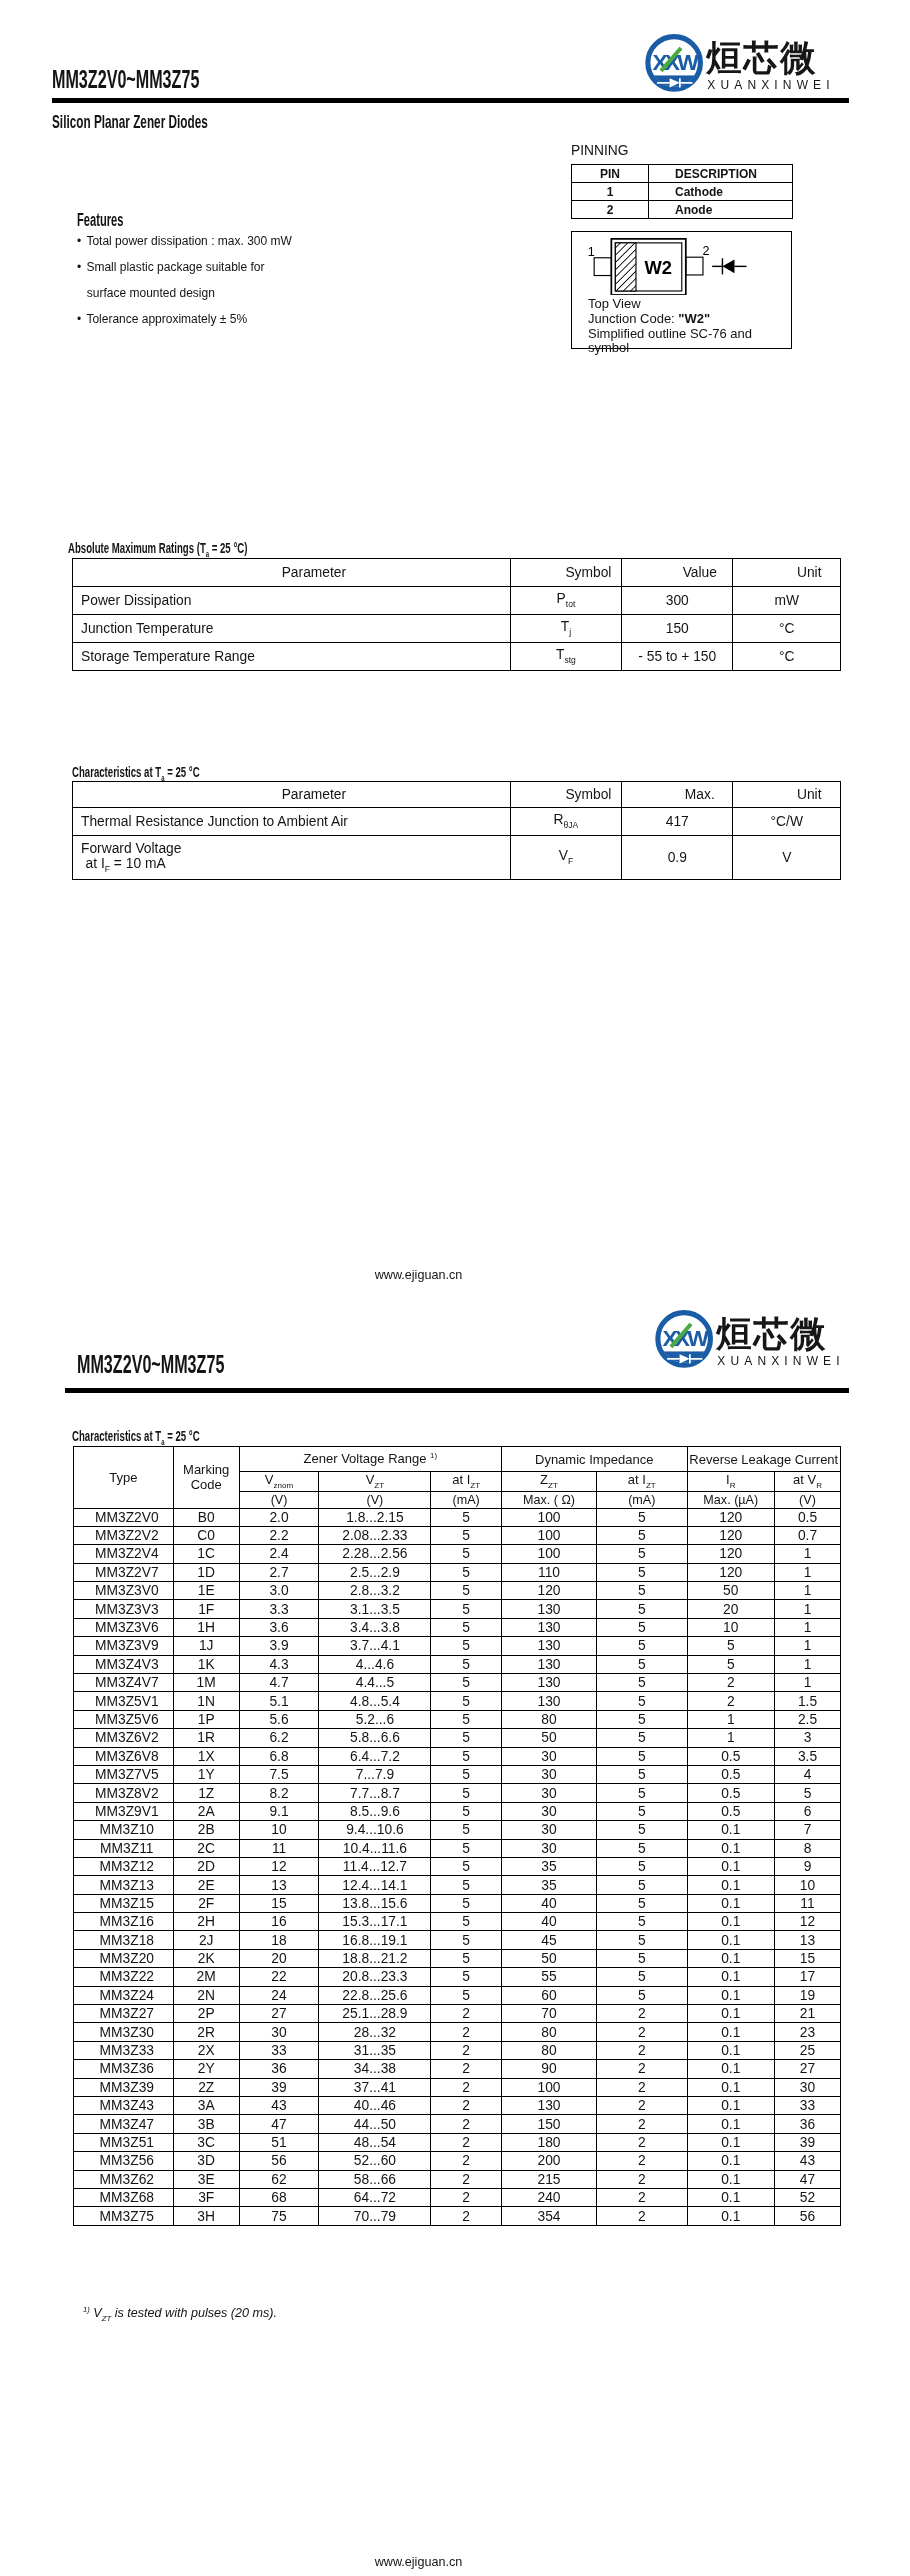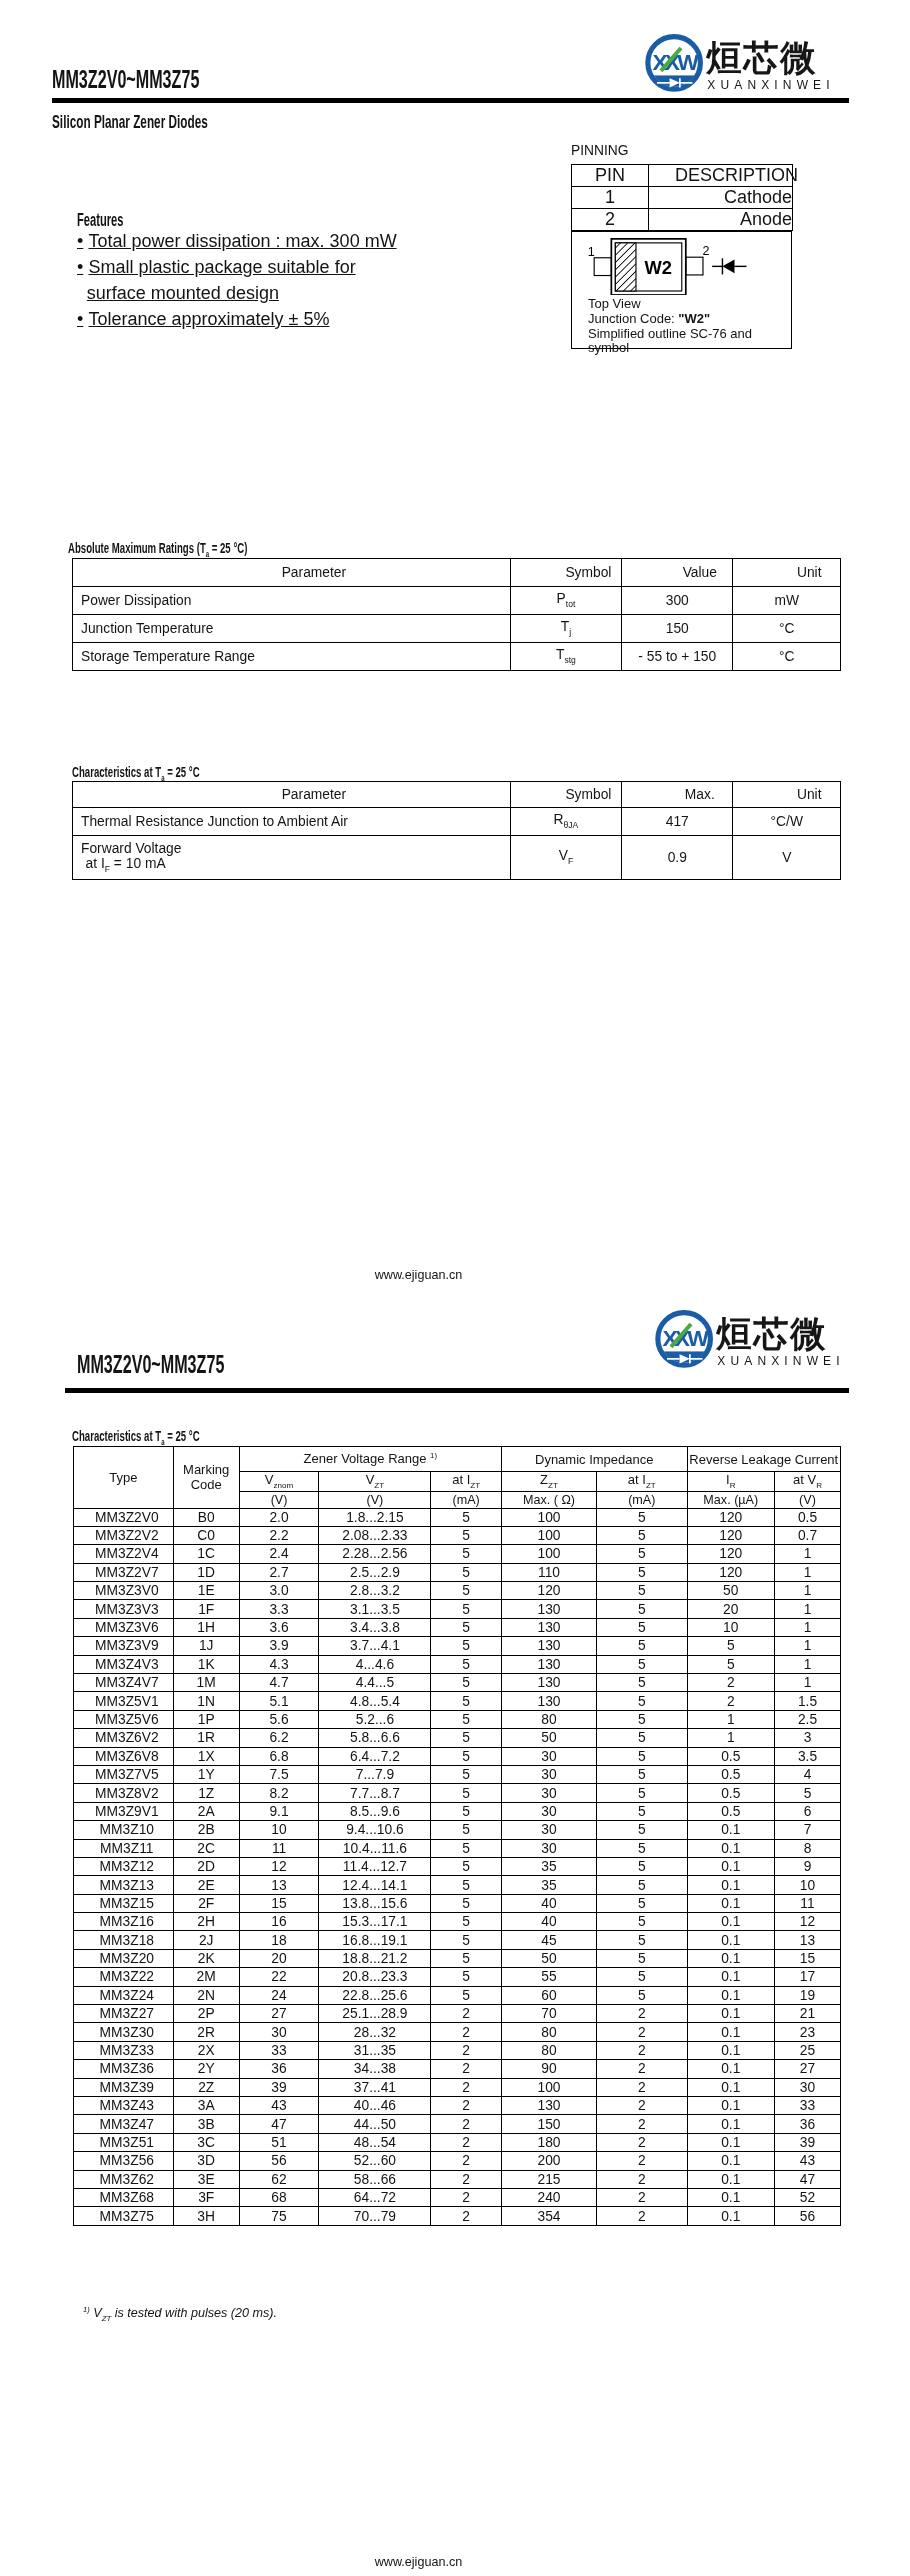--- a/index.html
+++ b/index.html
@@ -23,38 +23,38 @@
   .logo { display:flex; align-items:flex-start; }
 
   
   table { border-collapse:collapse; table-layout:fixed; }
   .t1 { border:1.7px solid #000; }
   .t1 th, .t1 td { border:1.1px solid #000; font-weight:normal; font-size:13.8px; text-align:center; vertical-align:middle; }
   .t1 thead th { border-bottom:1.7px solid #000;padding-left:45px; }
   .t1 .left { text-align:left; padding-left:8px; }
 
   .pin-table { border:1.1px solid #000; }
-  .pin-table th, .pin-table td { border:1.1px solid #000; font-weight:normal; font-size:18px; height:18px; text-align:center; vertical-align:middle; }
-  .pin-table .left { text-align:right; padding-left:26px; }
+  .pin-table th, .pin-table td { border:1.1px solid #000; font-weight:bold; font-size:12px; height:18px; text-align:center; vertical-align:middle; }
+  .pin-table .left { text-align:left; padding-left:26px; }
 
   
   .big { border:1.7px solid #000; }
   .big th, .big td { border:1.7px solid #000; font-weight:normal; font-size:13.8px; text-align:center; vertical-align:middle; }
   .big thead th { font-size:13px; }
   .big thead tr.units th { font-size:12.6px; }
   .big tbody td { height:18.4px; }
   .big tbody td:first-child { text-align:center; padding-left:6.9px; }
 
   sub { font-size:0.62em; }
   sup { font-size:0.6em; }
 
   .pkg-box { border:1.1px solid #000; background:#fff; }
   .pkg-caption { position:absolute; left:16px; font-size:13px; line-height:14.3px; }
 
-  .features-list { font-size:18px; line-height:26px; white-space:nowrap;text-decoration:underline; }
+  .features-list { font-size:12px; line-height:26px; white-space:nowrap; }
   .features-list .cont { padding-left:9.8px; }
   .bullet { margin-right:5.2px; }
 
   .footer { text-align:center; font-size:12.6px;margin-top:24px; }
 
   .fineprint { font-size:12.6px; }
 </style>
 </head>
 <body>
 

